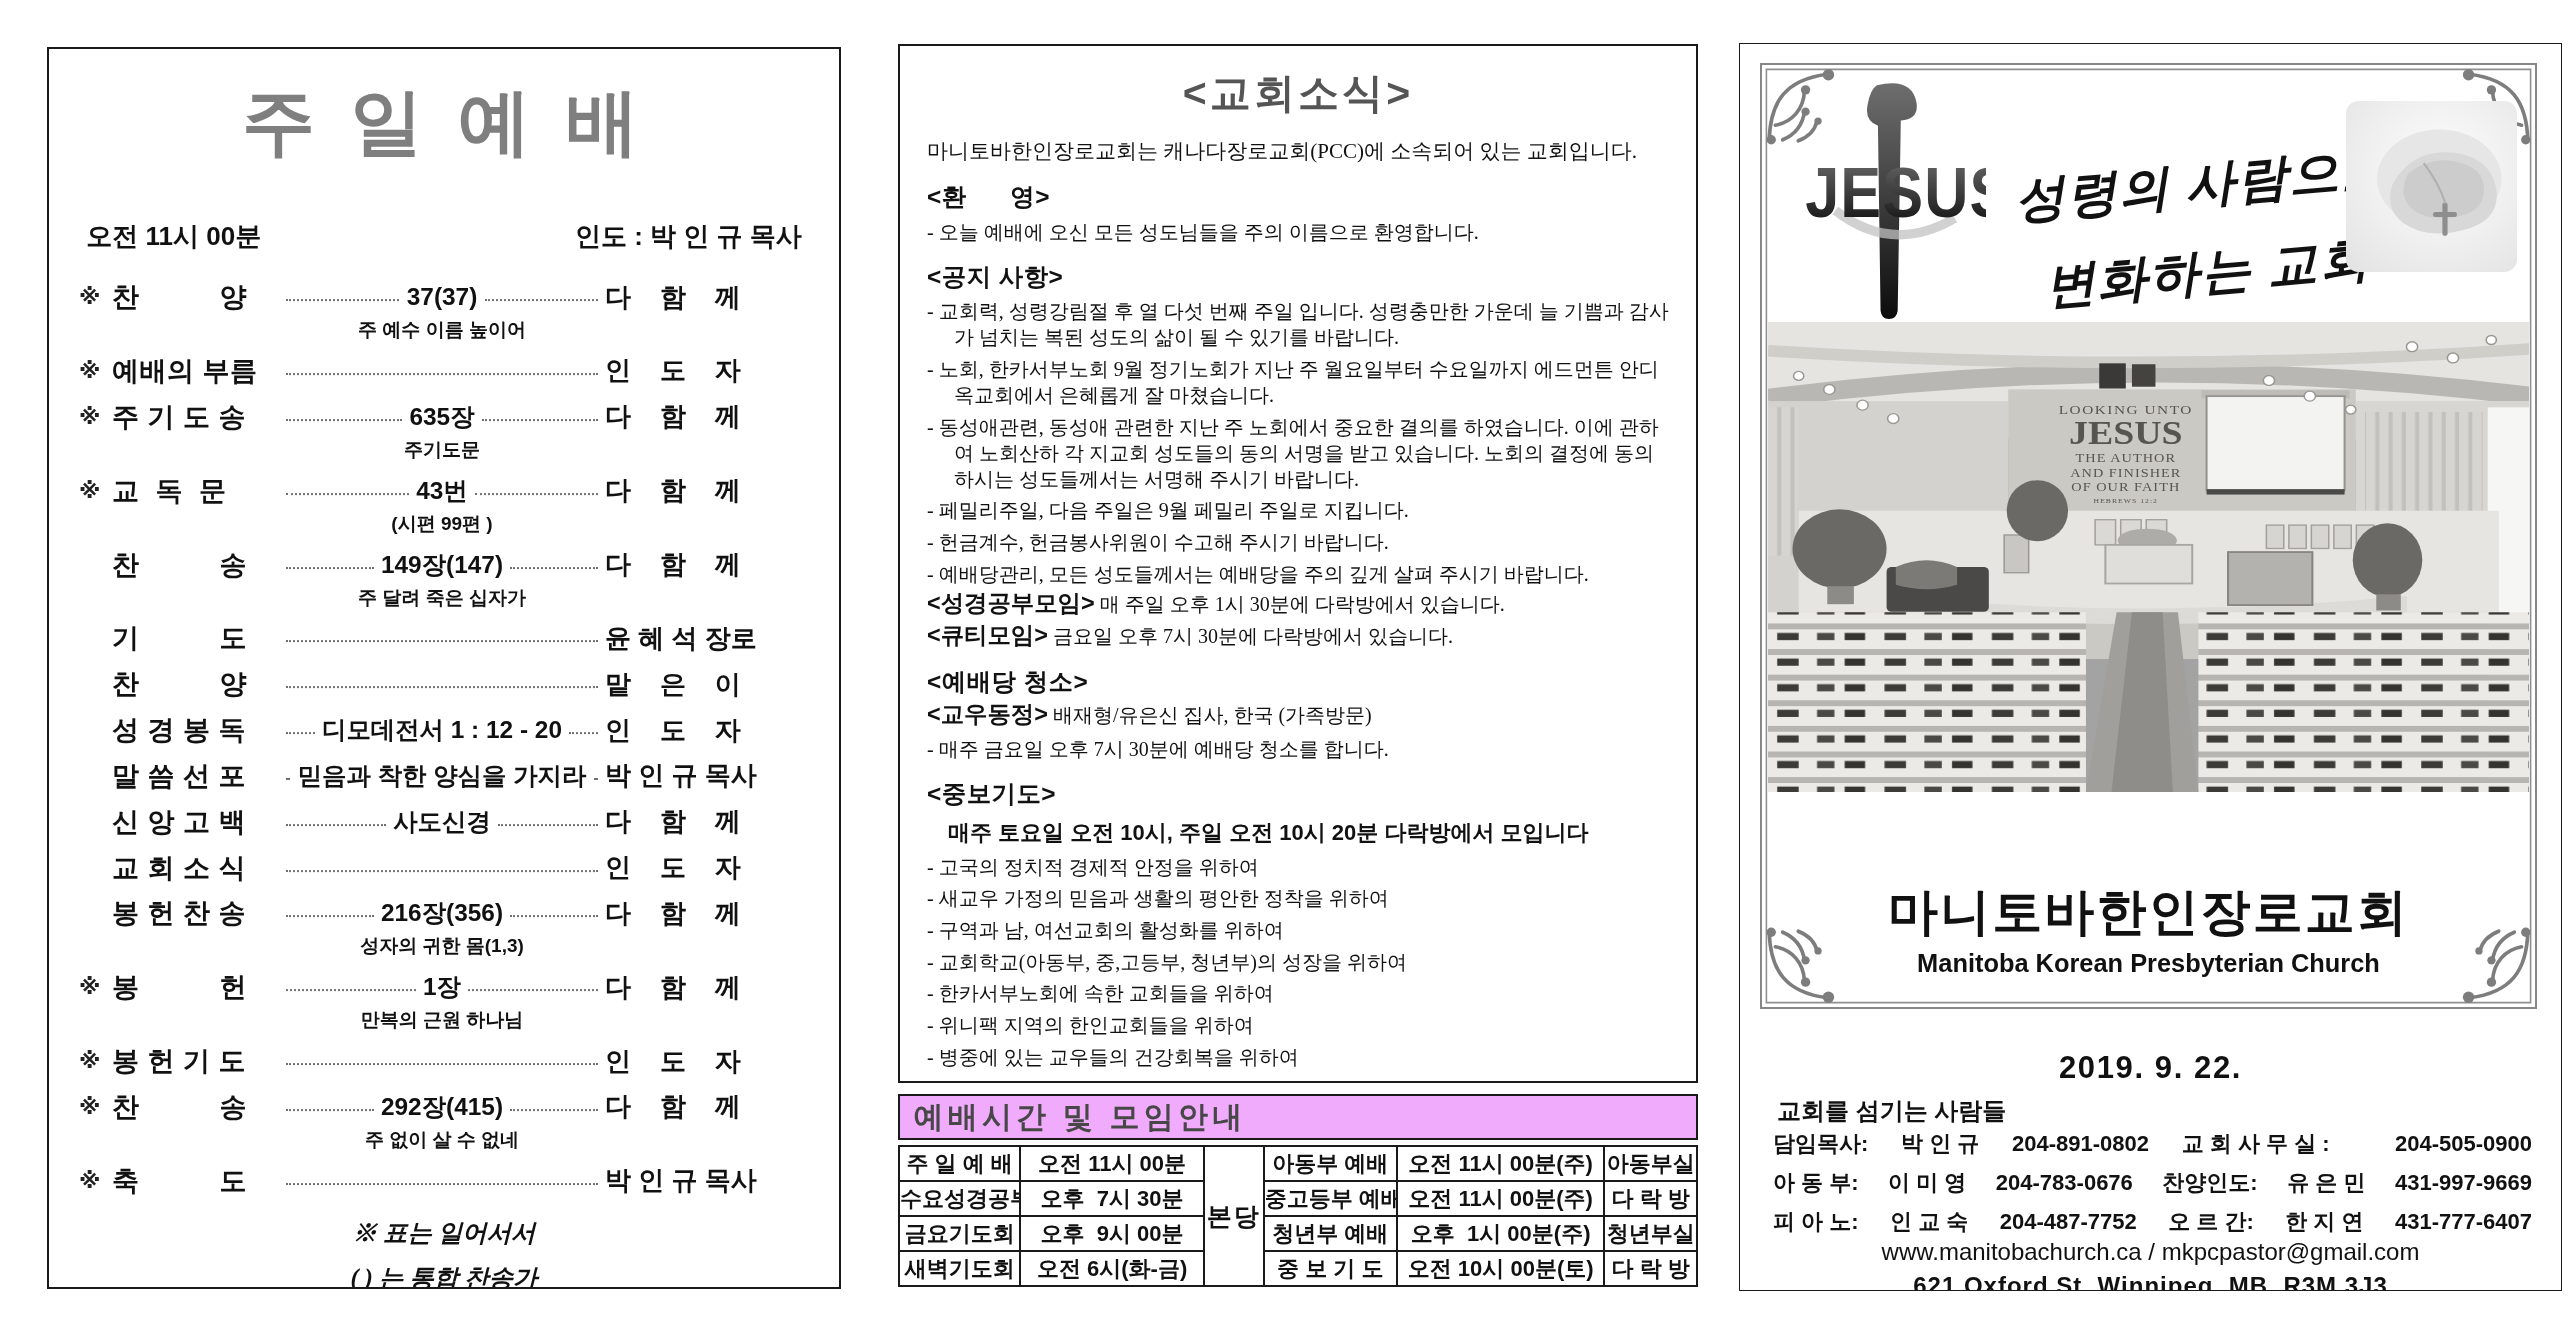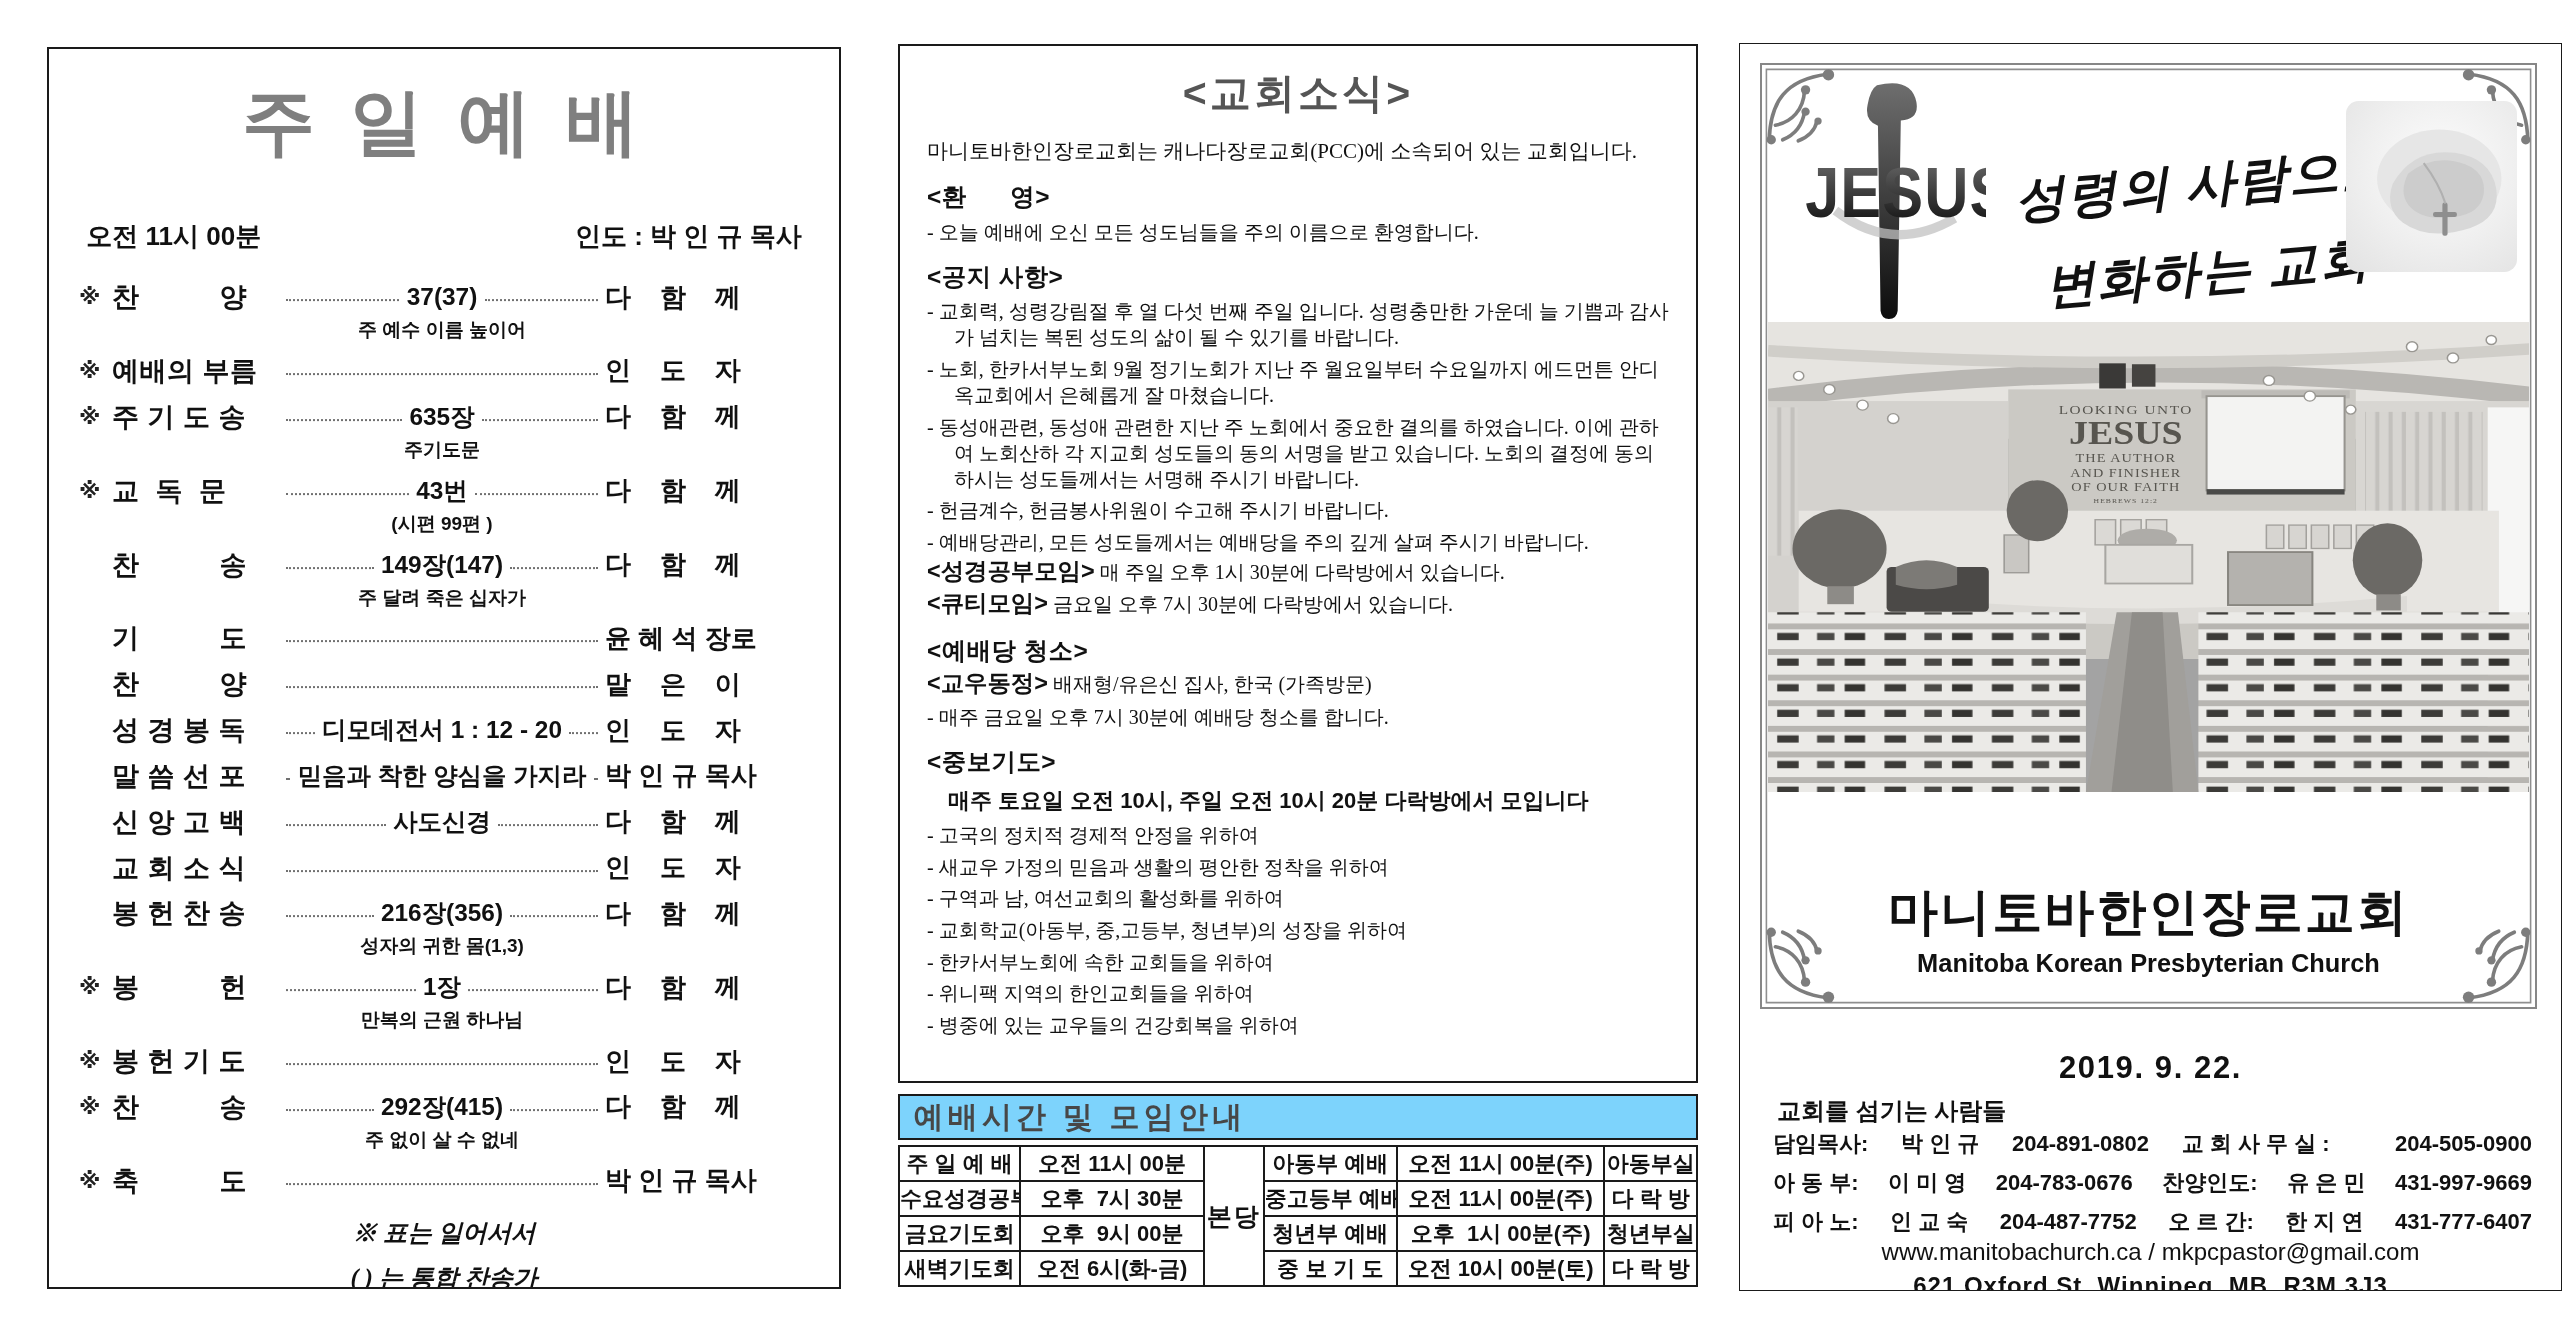--- a/index.html
+++ b/index.html
@@ -40,21 +40,21 @@
   .nb.bullet { font-family:"Liberation Serif","DejaVu Serif",serif; font-size:20px; line-height:1.3;
                padding-left:27px; text-indent:-27px; margin-top:5.7px; }
   .nb.strong { font-size:22px; font-weight:800; padding-left:21px; margin-top:8.3px; }
   .nb.inline { margin-top:0; }
   .nb.inline .head { font-size:23.4px; font-weight:800; }
   .nb.inline .txt  { font-family:"Liberation Serif","DejaVu Serif",serif; font-size:20px; }
 
   
   .sched-title { position:absolute; left:898px; top:1094px; width:800px; height:46px;
                  border:2.1px solid #1a1a1a; display:flex; align-items:center; padding-left:13.5px;
-                 background:#7dd3fc; }
+                 background:#f0abfc; }
   .sched-title span { font-size:30px; font-weight:900; color:#474747; letter-spacing:4.2px; }
   table.sched { position:absolute; left:898px; top:1145px; width:800px; border-collapse:collapse;
                 table-layout:fixed; background:#fff; }
   table.sched td { border:2.1px solid #1a1a1a; height:35px; text-align:center; vertical-align:middle;
                    font-size:22px; font-weight:800; white-space:pre; overflow:hidden; }
   table.sched td.hall { font-size:25px; letter-spacing:2.1px;margin-left:8px; }
 
   
   .panel-right { position:absolute; left:1739px; top:43px; width:823px; height:1248px;
                  border:1.6px solid #1a1a1a; background:#fff; overflow:hidden; }
@@ -289,20 +289,21 @@
   <section class="panel-mid">
     <h2 class="mp-title">&lt;교회소식&gt;</h2>
     <p class="mp-intro">마니토바한인장로교회는 캐나다장로교회(PCC)에 소속되어 있는 교회입니다.</p>
     <div id="news-blocks">
         <div class="nb header">&lt;환      영&gt;</div>
         <div class="nb bullet">- 오늘 예배에 오신 모든 성도님들을 주의 이름으로 환영합니다.</div>
         <div class="nb header">&lt;공지 사항&gt;</div>
         <div class="nb bullet">- 교회력, 성령강림절 후 열 다섯 번째 주일 입니다. 성령충만한 가운데 늘 기쁨과 감사가 넘치는 복된 성도의 삶이 될 수 있기를 바랍니다.</div>
         <div class="nb bullet">- 노회, 한카서부노회 9월 정기노회가 지난 주 월요일부터 수요일까지 에드먼튼 안디옥교회에서 은혜롭게 잘 마쳤습니다.</div>
         <div class="nb bullet">- 동성애관련, 동성애 관련한 지난 주 노회에서 중요한 결의를 하였습니다. 이에 관하여 노회산하 각 지교회 성도들의 동의 서명을 받고 있습니다. 노회의 결정에 동의 하시는 성도들께서는 서명해 주시기 바랍니다.</div>
+        <div class="nb bullet">- 페밀리주일, 다음 주일은 9월 페밀리 주일로 지킵니다.</div>
         <div class="nb bullet">- 헌금계수, 헌금봉사위원이 수고해 주시기 바랍니다.</div>
         <div class="nb bullet">- 예배당관리, 모든 성도들께서는 예배당을 주의 깊게 살펴 주시기 바랍니다.</div>
         <div class="nb inline"><span class="head">&lt;성경공부모임&gt;</span><span class="txt"> 매 주일 오후 1시 30분에 다락방에서 있습니다.</span></div>
         <div class="nb inline"><span class="head">&lt;큐티모임&gt;</span><span class="txt"> 금요일 오후 7시 30분에 다락방에서 있습니다.</span></div>
         <div class="nb header">&lt;예배당 청소&gt;</div>
         <div class="nb inline"><span class="head">&lt;교우동정&gt;</span><span class="txt"> 배재형/유은신 집사, 한국 (가족방문)</span></div>
         <div class="nb bullet">- 매주 금요일 오후 7시 30분에 예배당 청소를 합니다.</div>
         <div class="nb header">&lt;중보기도&gt;</div>
         <div class="nb strong">매주 토요일 오전 10시, 주일 오전 10시 20분 다락방에서 모입니다</div>
         <div class="nb bullet">- 고국의 정치적 경제적 안정을 위하여</div>

